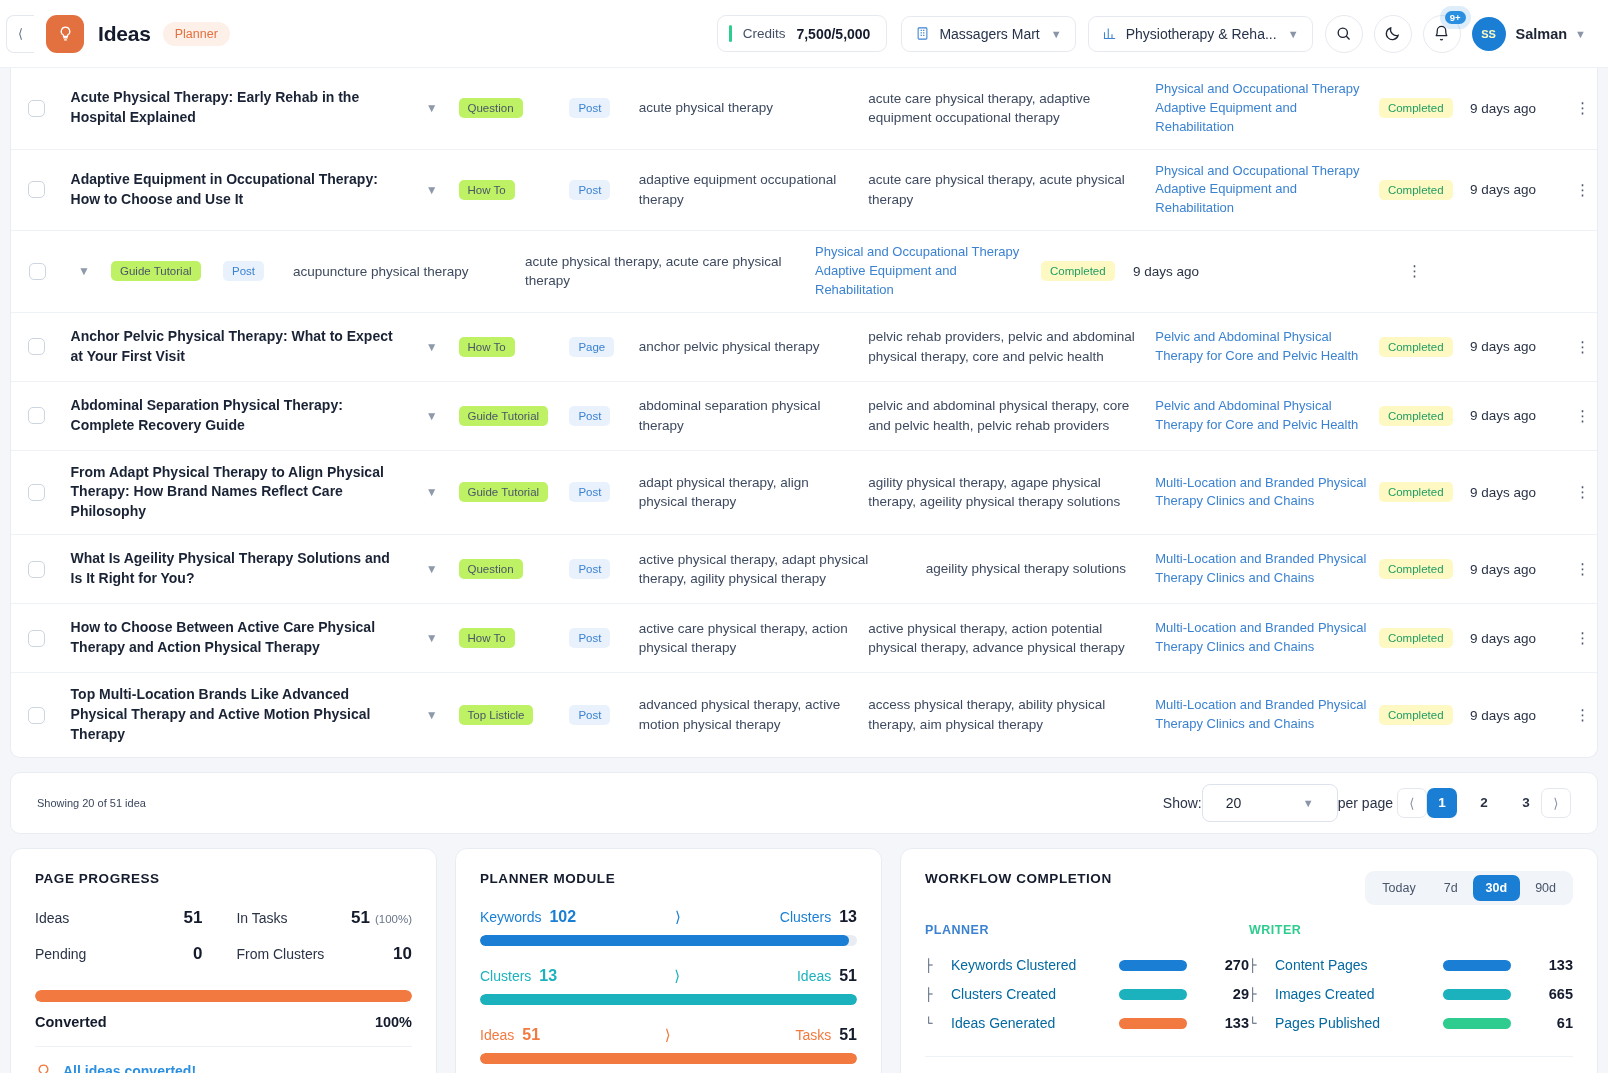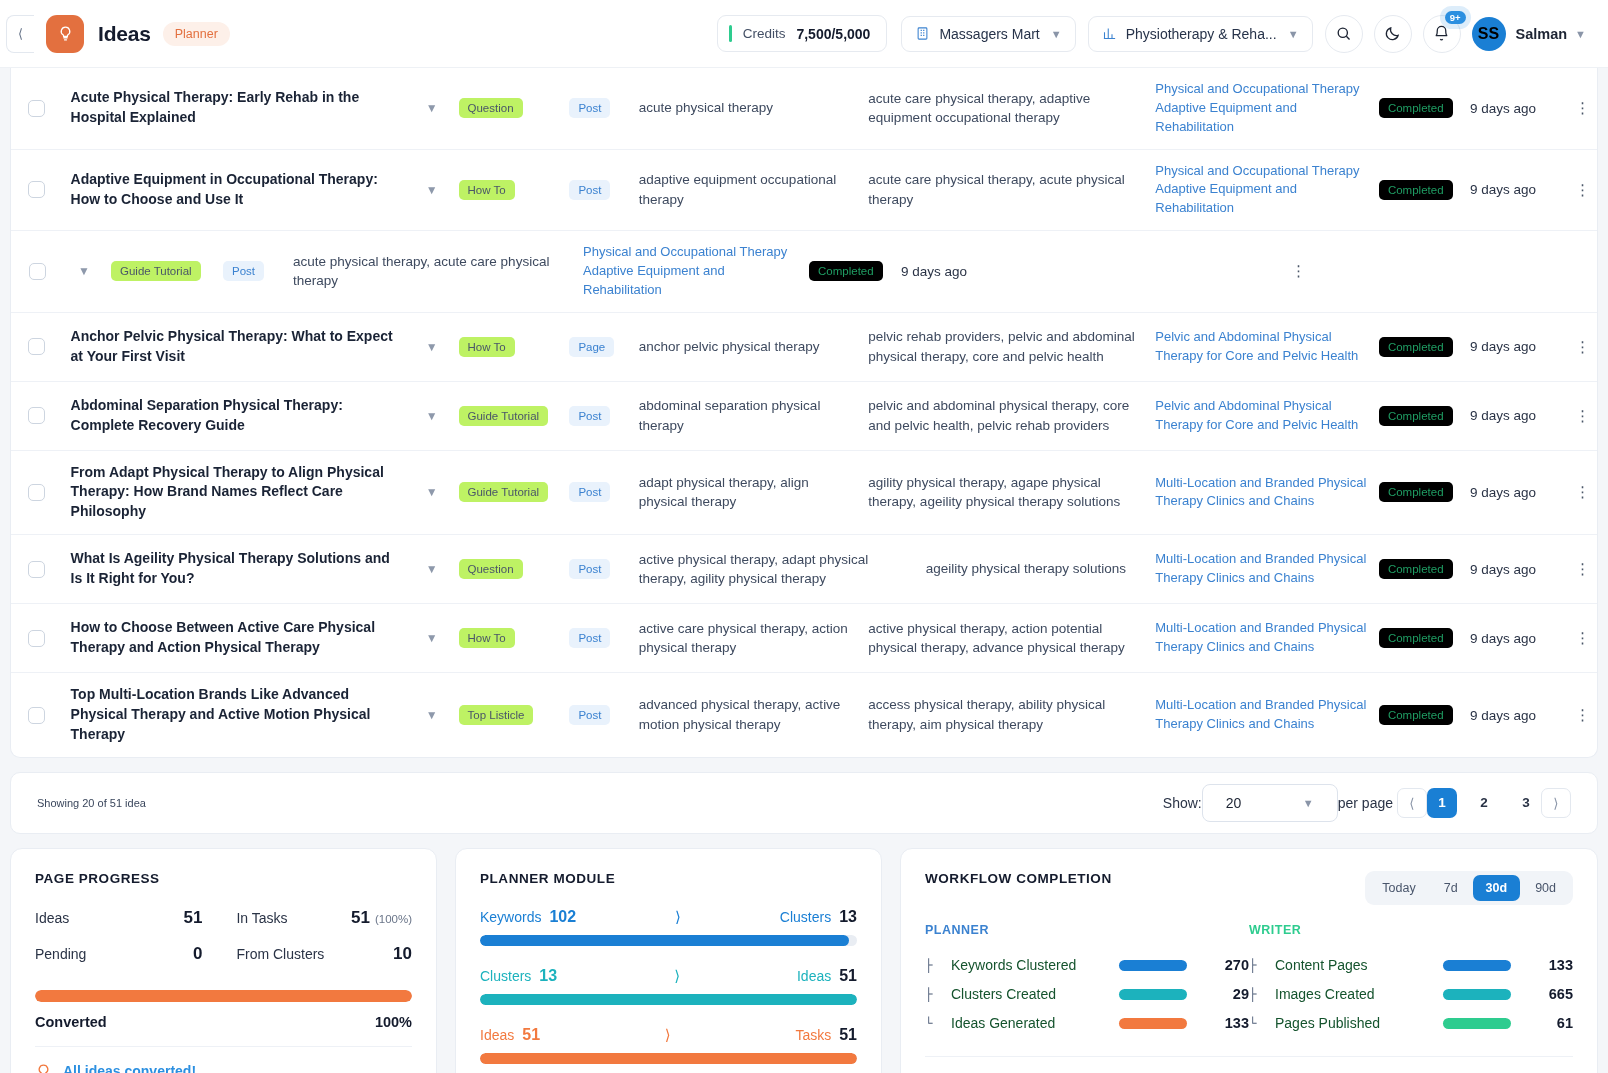--- a/index.html
+++ b/index.html
@@ -61,21 +61,21 @@
     margin-right: 11px; cursor: pointer; position: relative; flex:none;
   }
   .notif-badge {
     position: absolute; top: -5px; right: -6px;
     background: #2b8fe0; color: #fff; font-size: 9.5px; font-weight: 700;
     border-radius: 10px; padding: 2px 5px; line-height: 1;
     box-shadow: 0 0 0 5px rgba(43,143,224,.16);
   }
   .avatar {
     width: 34px; height: 34px; border-radius: 50%; background: #1a7fd4;
-    color: #000000; font-size: 16px; font-weight: 700;
+    color: #fef9c3; font-size: 11px; font-weight: 700;
     display: flex; align-items: center; justify-content: center; margin-right: 10px;
   }
   .user-name { font-size: 14.5px; font-weight: 600; color:#1d2433; }
   .user-chev { color: #8a95a8; font-size: 11px; margin-left: 8px; }
 
   
   .table-card {
     background: #fff; margin: 0 10px; border-radius: 0 0 10px 10px;
     border: 1px solid #e9edf3; border-top: none; overflow: hidden;
   }
@@ -108,21 +108,21 @@
     padding: 4px 9px; border-radius: 5px;
   }
   .c-kw { width: 232px; font-size: 13.5px; color: #3e4a5f; line-height: 1.45; }
   .c-rel { width: 290px; font-size: 13.5px; color: #3e4a5f; line-height: 1.45; }
   .c-cluster { width: 226px; }
   .c-cluster a {
     font-size: 13px; color: #3b82d0; text-decoration: none; line-height: 1.45; cursor: pointer;
   }
   .c-status { width: 92px; }
   .badge-status {
-    background: #000000; color: #1f9d63; font-size: 11.5px;
+    background: #fef9c3; color: #1f9d63; font-size: 11.5px;
     padding: 4px 9px; border-radius: 5px; white-space: nowrap;
   }
   .c-time { width: 106px; font-size: 13.5px; color: #2a3346; }
   .c-more { flex: 1; justify-content: center; color: #4a5668; font-size: 15px; cursor: pointer; letter-spacing:1px;}
 
   
   .pager {
     background: #fff; margin: 14px 10px 0; border: 1px solid #e9edf3;
     border-radius: 10px; height: 62px;
     display: flex; align-items: center; justify-content: space-between;
@@ -194,21 +194,21 @@
   .wf-toggle { background: #f1f4f8; border-radius: 9px; padding: 4px; display: flex; gap: 2px; }
   .wf-toggle div {
     font-size: 12.5px; color: #49556b; padding: 6px 13px; border-radius: 7px; cursor: pointer;
   }
   .wf-toggle div.active { background: #1a7fd4; color: #fff; font-weight: 600; }
   .wf-cols { display: flex; gap: 0; }
   .wf-col { flex: 1; }
   .wf-col-h { font-size: 12.5px; font-weight: 700; letter-spacing: .5px; margin-bottom: 14px; }
   .wf-item { display: flex; align-items: center; height: 29px; }
   .wf-tree { width: 26px; color: #51607a; font-size: 13px; font-family: "Liberation Mono", monospace; }
-  .wf-name { flex: 1; font-size: 14px; color: #14532d; }
+  .wf-name { flex: 1; font-size: 14px; color: #0369a1; }
   .wf-bar { width: 68px; height: 11px; border-radius: 7px; margin-right: 16px; }
   .wf-val { width: 46px; text-align: right; font-size: 14.5px; font-weight: 700; color: #141b2d; }
   .wf-credits { font-size: 13.5px; color: #2a3346; display: flex; align-items: center; gap: 14px; }
   .wf-credits .sep { color: #dde3ec; }
 </style>
 </head>
 <body>
 
 <div class="topbar">
   <div class="collapse-btn">
@@ -335,20 +335,21 @@
       </div>
       <div class="cell c-chev">
         <span>▼</span>
       </div>
       <div class="cell c-type">
         <span class="badge-type">Guide Tutorial</span>
       </div>
       <div class="cell c-fmt">
         <span class="badge-fmt">Post</span>
       </div>
+      <div class="cell c-kw">acupuncture physical therapy</div>
       <div class="cell c-rel">acute physical therapy, acute care physical therapy</div>
       <div class="cell c-cluster">
         <a>Physical and Occupational Therapy Adaptive Equipment and Rehabilitation</a>
       </div>
       <div class="cell c-status">
         <span class="badge-status">Completed</span>
       </div>
       <div class="cell c-time">9 days ago</div>
       <div class="cell c-more">
         <span>⋮</span>

